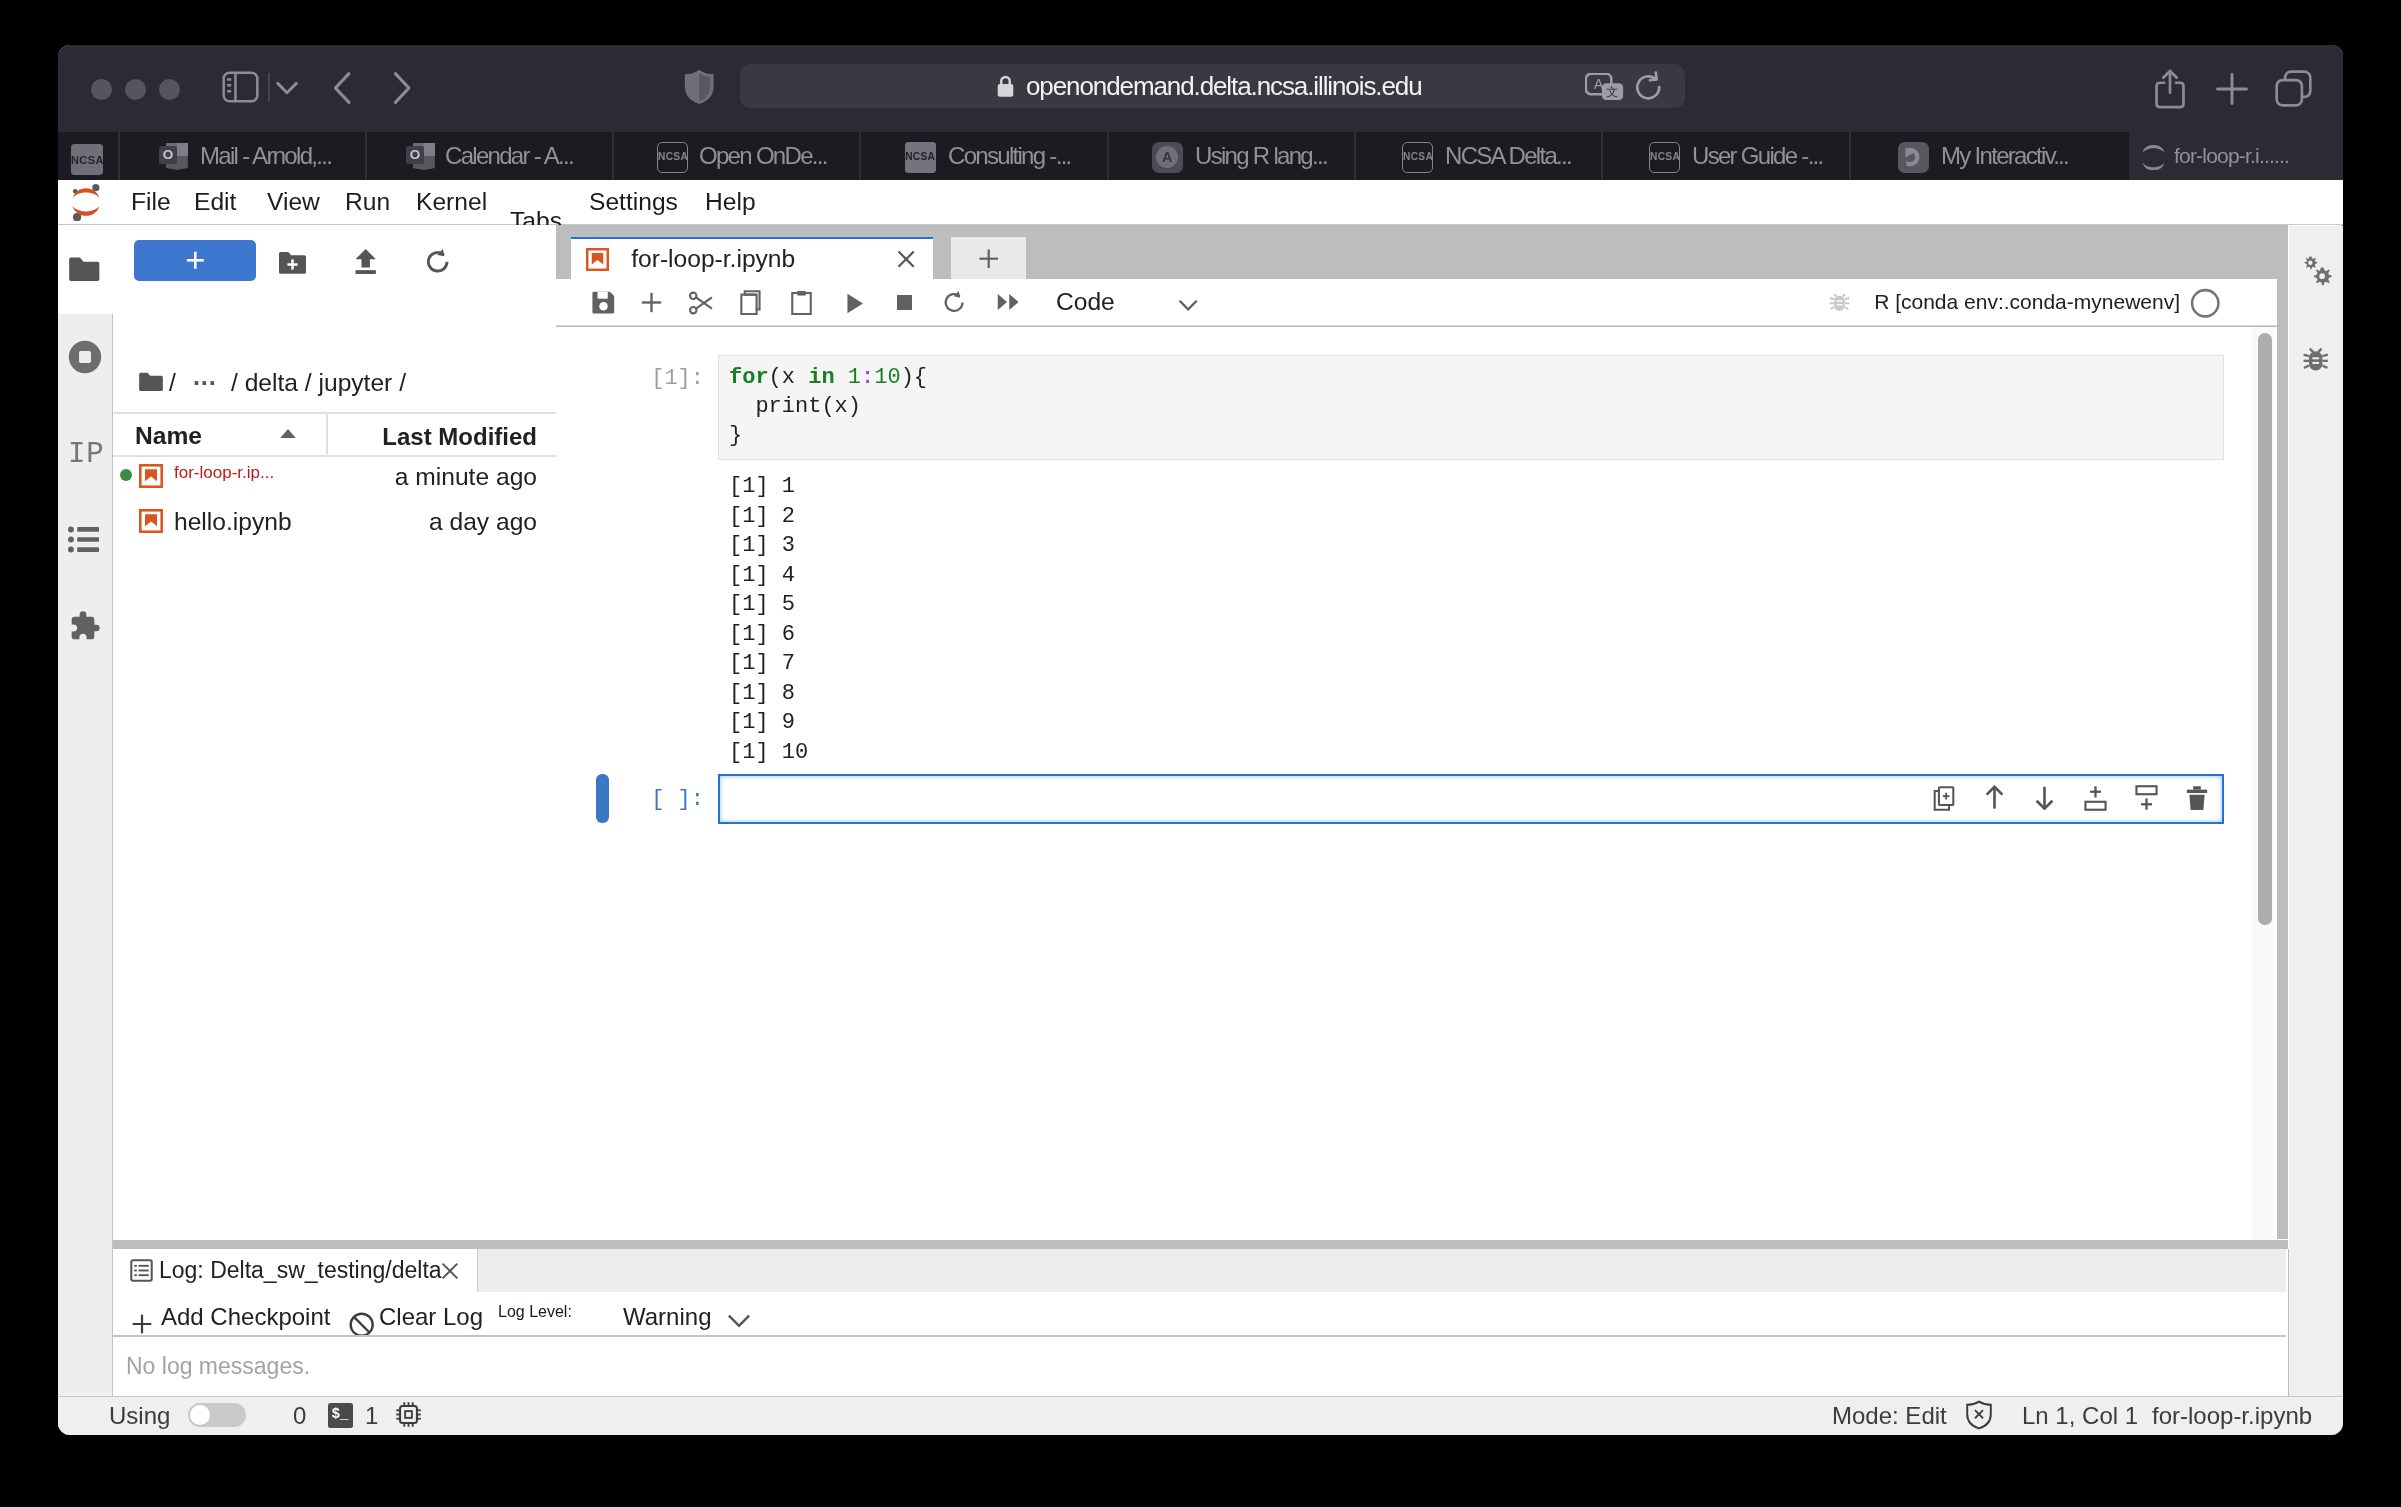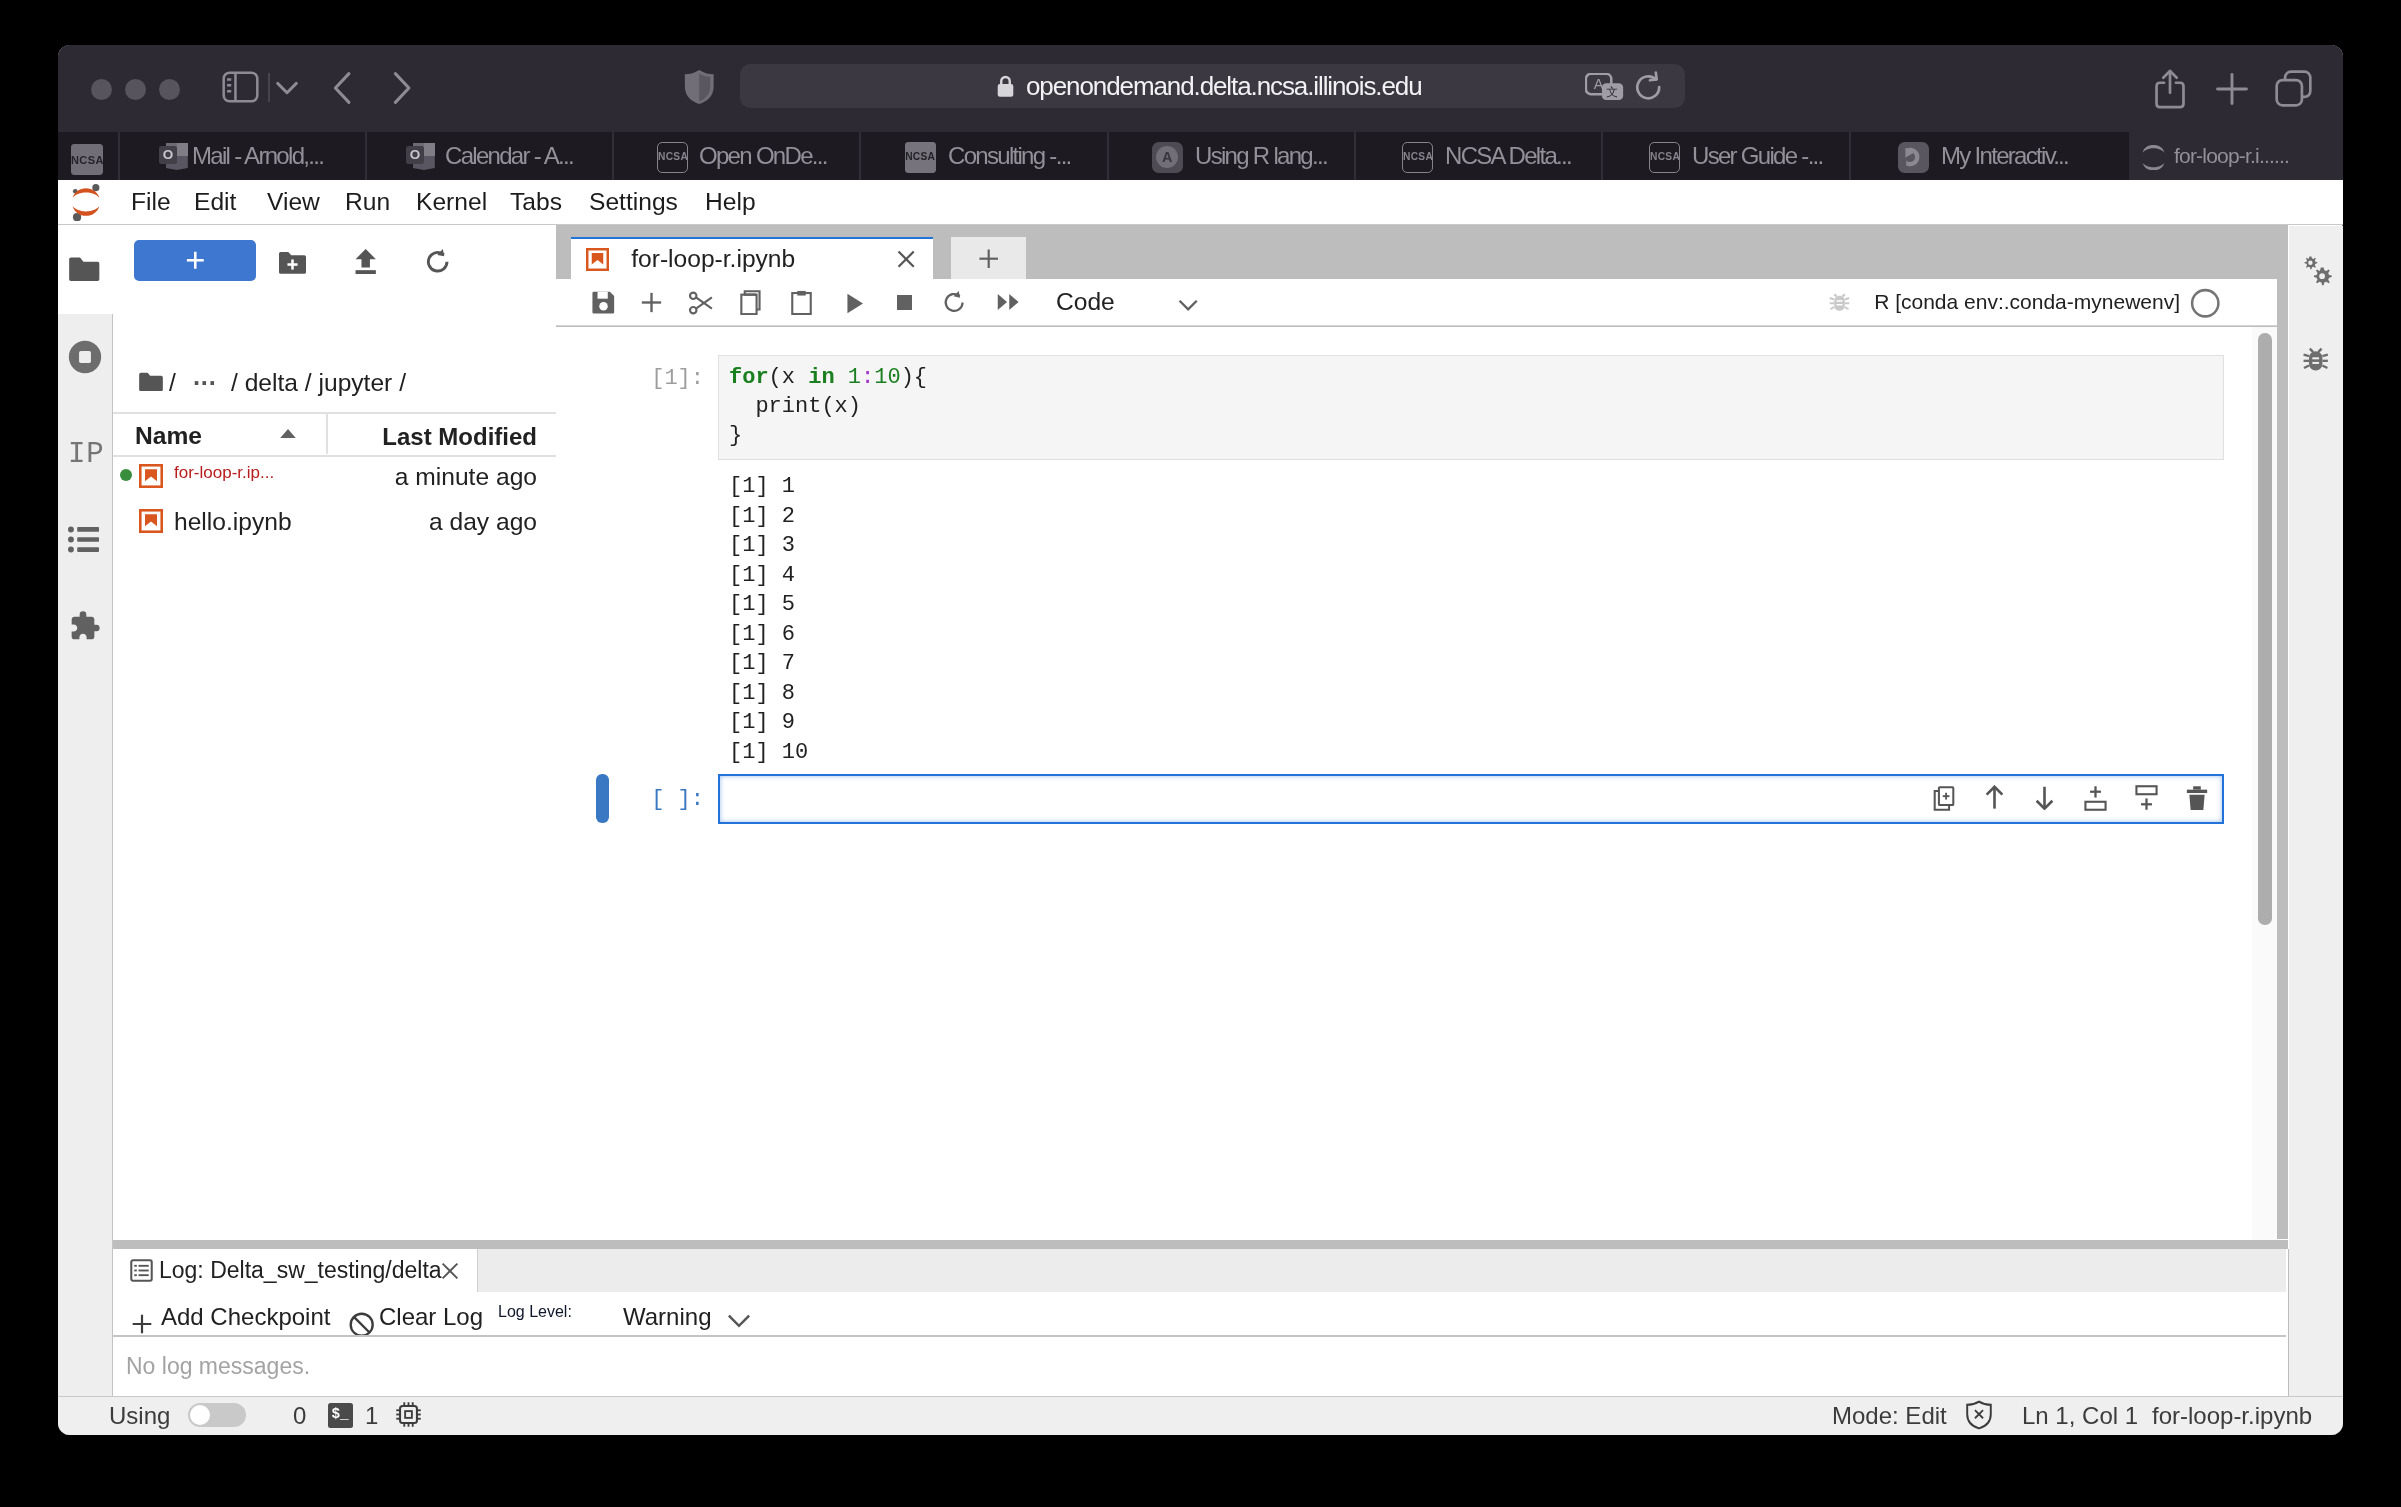--- a/index.html
+++ b/index.html
@@ -126,21 +126,21 @@
   <div class="tabsep" style="left:1849px;"></div>
 
   <div class="abs" style="left:159px;top:143px;width:29px;height:29px;">
     <div class="abs" style="left:6.8px;top:0;width:22px;height:12.7px;background:#6e6b74;"></div>
     <div class="abs" style="left:18px;top:0;width:11px;height:12.7px;background:#807d86;"></div>
     <div class="abs" style="left:6.8px;top:12.7px;width:22px;height:14.4px;background:#595661;clip-path:polygon(0 0,100% 0,100% 85%,50% 100%,0 85%);"></div>
     <div class="abs" style="left:0;top:3.4px;width:18px;height:18px;background:#423f49;border-radius:2.5px;">
       <div style="font-size:13.5px;font-weight:bold;color:#c9c7cd;text-align:center;line-height:18px;">O</div>
         </div>
   </div>
-  <div class="tabtxt abs" style="left:192px;top:132px;">Mail - Arnold,...</div>
+  <div class="tabtxt abs" style="left:200px;top:132px;">Mail - Arnold,...</div>
   <div class="abs" style="left:406px;top:143px;width:29px;height:29px;">
     <div class="abs" style="left:6.8px;top:0;width:22px;height:12.7px;background:#6e6b74;"></div>
     <div class="abs" style="left:18px;top:0;width:11px;height:12.7px;background:#807d86;"></div>
     <div class="abs" style="left:6.8px;top:12.7px;width:22px;height:14.4px;background:#595661;clip-path:polygon(0 0,100% 0,100% 85%,50% 100%,0 85%);"></div>
     <div class="abs" style="left:0;top:3.4px;width:18px;height:18px;background:#423f49;border-radius:2.5px;">
       <div style="font-size:13.5px;font-weight:bold;color:#c9c7cd;text-align:center;line-height:18px;">O</div>
         </div>
   </div>
   <div class="tabtxt abs" style="left:445px;top:132px;">Calendar - A...</div>
 
@@ -187,21 +187,21 @@
     <circle cx="7" cy="9" r="2.6" fill="#5a5a5a"></circle>
     <circle cx="9" cy="38" r="4.6" fill="#5a5a5a"></circle>
     <path d="M19 10.5 C26.5 10.5 32 13.6 34 16.5 C32 9.5 26 5.5 19 5.5 C12 5.5 6 9.5 4 16.5 C6 13.6 11.5 10.5 19 10.5 Z" fill="#d45220"></path>
     <path d="M19 31.5 C11.5 31.5 6 28.4 4 25.5 C6 32.5 12 36.5 19 36.5 C26 36.5 32 32.5 34 25.5 C32 28.4 26.5 31.5 19 31.5 Z" fill="#d45220"></path>
   </svg>
   <div class="menuitem" style="left:131px;">File</div>
   <div class="menuitem" style="left:194px;">Edit</div>
   <div class="menuitem" style="left:267px;">View</div>
   <div class="menuitem" style="left:345px;">Run</div>
   <div class="menuitem" style="left:416px;">Kernel</div>
-  <div class="menuitem" style="left:510px;">Tabs</div>
+  <div class="menuitem" style="left:510px;margin-top:19px;">Tabs</div>
   <div class="menuitem" style="left:589px;">Settings</div>
   <div class="menuitem" style="left:705px;">Help</div>
 
   <div class="sidebar"></div>
   <div class="abs" style="left:58px;top:225px;width:56px;height:89px;background:#fff;"></div>
 
   <svg class="icon" style="left:69px;top:255px;" width="30.5" height="26" viewBox="0 0 36 31">
     <path d="M2 3 L13 3 L17 8 L34 8 A2 2 0 0 1 36 10 L36 29 A2 2 0 0 1 34 31 L2 31 A2 2 0 0 1 0 29 L0 5 A2 2 0 0 1 2 3 Z" fill="#555"></path>
   </svg>
 

